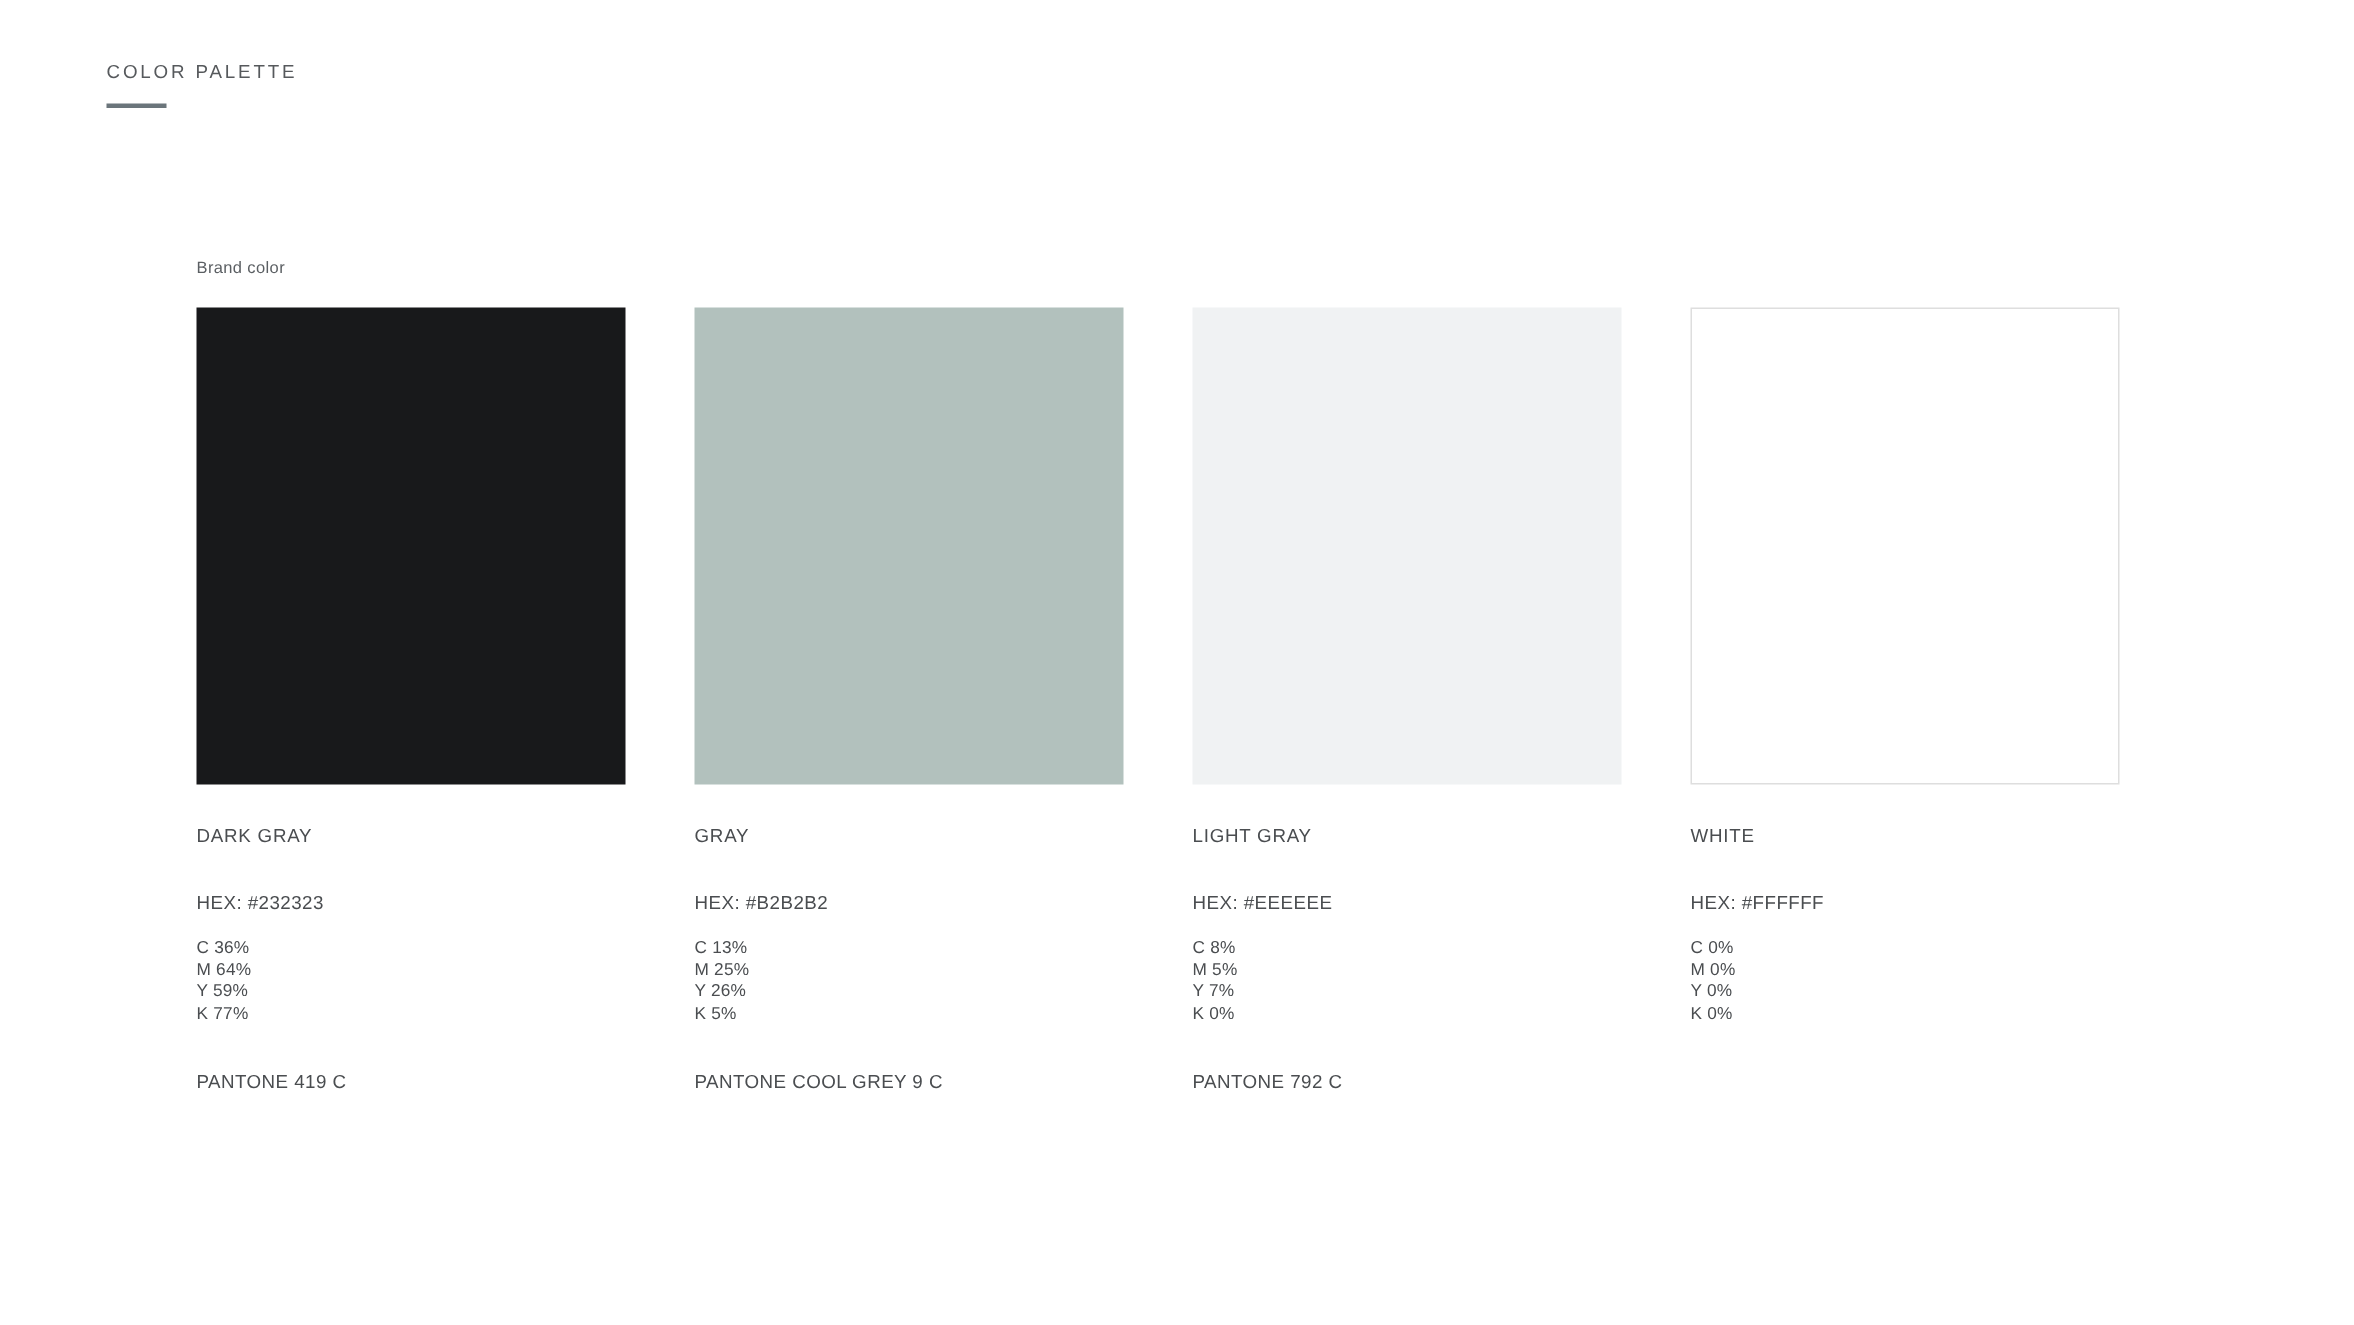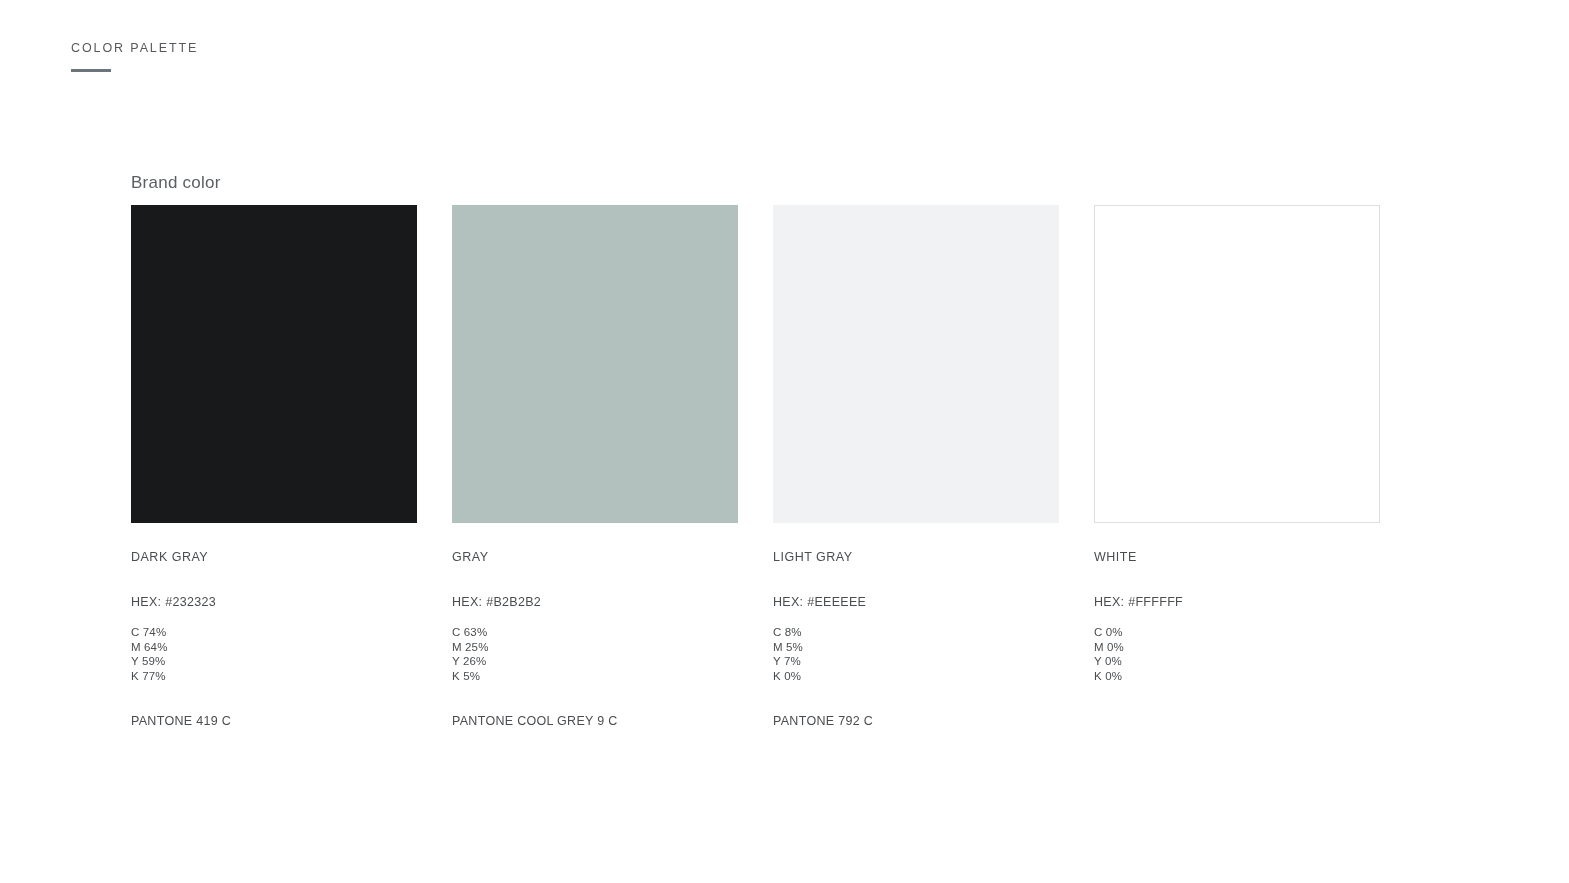--- a/index.html
+++ b/index.html
@@ -37,34 +37,34 @@
     width: 40px;
     height: 3px;
     background: #6b757b;
   }
 
   
   .section-label {
     position: absolute;
     left: 131px;
     top: 174px;
-    font-size: 17px;
+    font-size: 11px;
     color: #5b5f63;
     letter-spacing: 0.25px;
     line-height: 1;
   }
 
   
   .palette-grid {
     position: absolute;
     left: 131px;
     top: 205px;
     display: grid;
     grid-template-columns: repeat(4, 286px);
-    column-gap: 35px;
+    column-gap: 46px;
   }
   .palette-column {
     width: 286px;
   }
   .swatch {
     width: 286px;
     height: 318px;
     box-sizing: border-box;
   }
 
@@ -119,35 +119,35 @@
 
 <div class="section-label">Brand color</div>
 
 <div class="palette-grid">
     <div class="palette-column">
       <div class="swatch" style="background: rgb(24, 25, 27);"></div>
       <div class="swatch-meta">
         <div class="color-name">DARK GRAY</div>
         <div class="color-hex">HEX: #232323</div>
         <div class="cmyk-block">
-          <div class="cmyk-line">C 74%</div>
+          <div class="cmyk-line">C 36%</div>
           <div class="cmyk-line">M 64%</div>
           <div class="cmyk-line">Y 59%</div>
           <div class="cmyk-line">K 77%</div>
         </div>
         <div class="pantone">PANTONE 419 C</div>
       </div>
     </div>
     <div class="palette-column">
       <div class="swatch" style="background: rgb(178, 193, 189);"></div>
       <div class="swatch-meta">
         <div class="color-name">GRAY</div>
         <div class="color-hex">HEX: #B2B2B2</div>
         <div class="cmyk-block">
-          <div class="cmyk-line">C 63%</div>
+          <div class="cmyk-line">C 13%</div>
           <div class="cmyk-line">M 25%</div>
           <div class="cmyk-line">Y 26%</div>
           <div class="cmyk-line">K 5%</div>
         </div>
         <div class="pantone">PANTONE COOL GREY 9 C</div>
       </div>
     </div>
     <div class="palette-column">
       <div class="swatch" style="background: rgb(240, 242, 243);"></div>
       <div class="swatch-meta">

